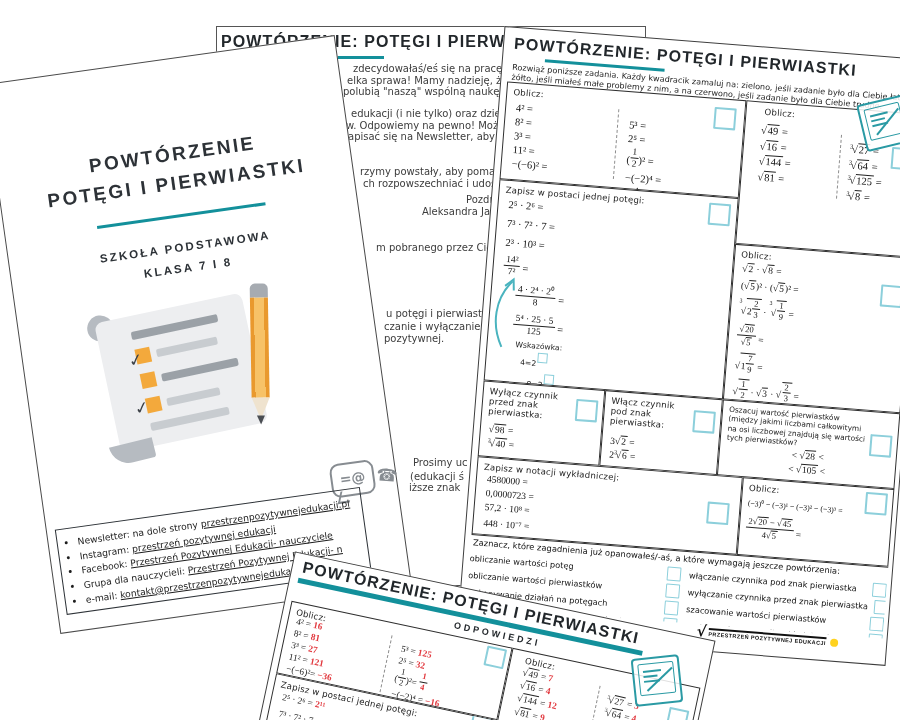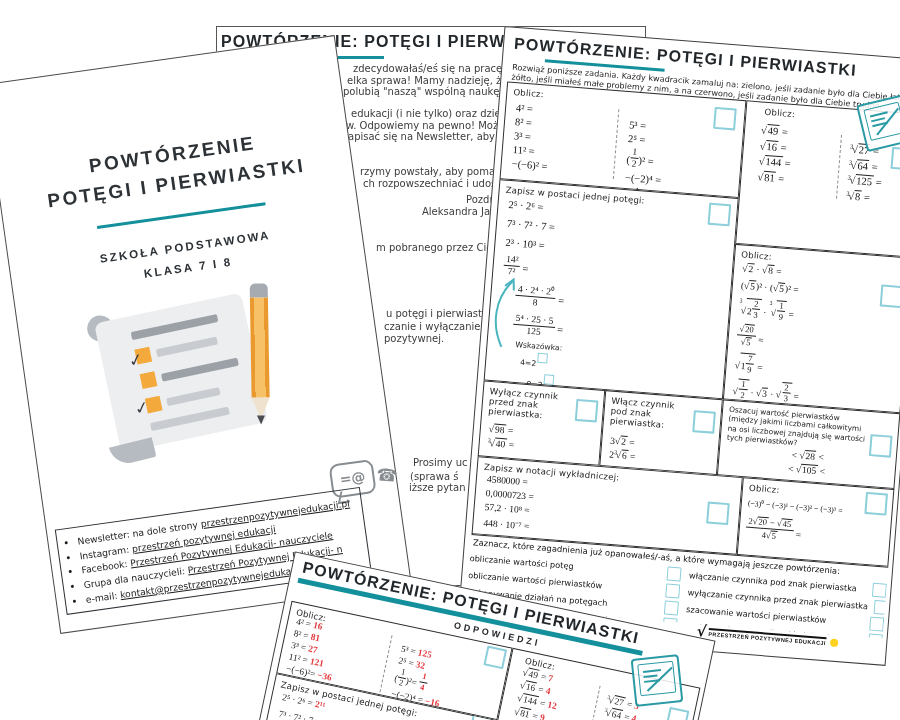--- a/index.html
+++ b/index.html
@@ -127,22 +127,22 @@
     <div class="frag" style="left:131px;top:104px">apisać się na Newsletter, aby  m.ir</div>
     <div class="frag" style="left:143px;top:139px">rzymy powstały, aby pomagać w r</div>
     <div class="frag" style="left:146px;top:151px">ch rozpowszechniać i udostępniać</div>
     <div class="frag" style="left:249px;top:167px">Pozdr</div>
     <div class="frag" style="left:205px;top:179px">Aleksandra Jakub</div>
     <div class="frag" style="left:159px;top:215px">m pobranego przez Ciebie ma</div>
     <div class="frag" style="left:169px;top:281px">u potęgi i pierwiastki (oł</div>
     <div class="frag" style="left:167px;top:294px">czanie i wyłączanie czy</div>
     <div class="frag" style="left:167px;top:306px">pozytywnej.</div>
     <div class="frag" style="left:196px;top:430px">Prosimy uc</div>
-    <div class="frag" style="left:193px;top:444px">(sprawa ś</div>
-    <div class="frag" style="left:192px;top:455px">iższe pytan</div>
+    <div class="frag" style="left:193px;top:444px">(edukacji ś</div>
+    <div class="frag" style="left:192px;top:455px">iższe znak</div>
   </div>
 
   <div id="cover" class="page">
     <div class="cv-title">
       <div>POWTÓRZENIE</div>
         <div>POTĘGI I PIERWIASTKI</div>
     </div>
     <div class="cv-rule"></div>
     <div class="cv-sub">
       <div>SZKOŁA PODSTAWOWA</div>

